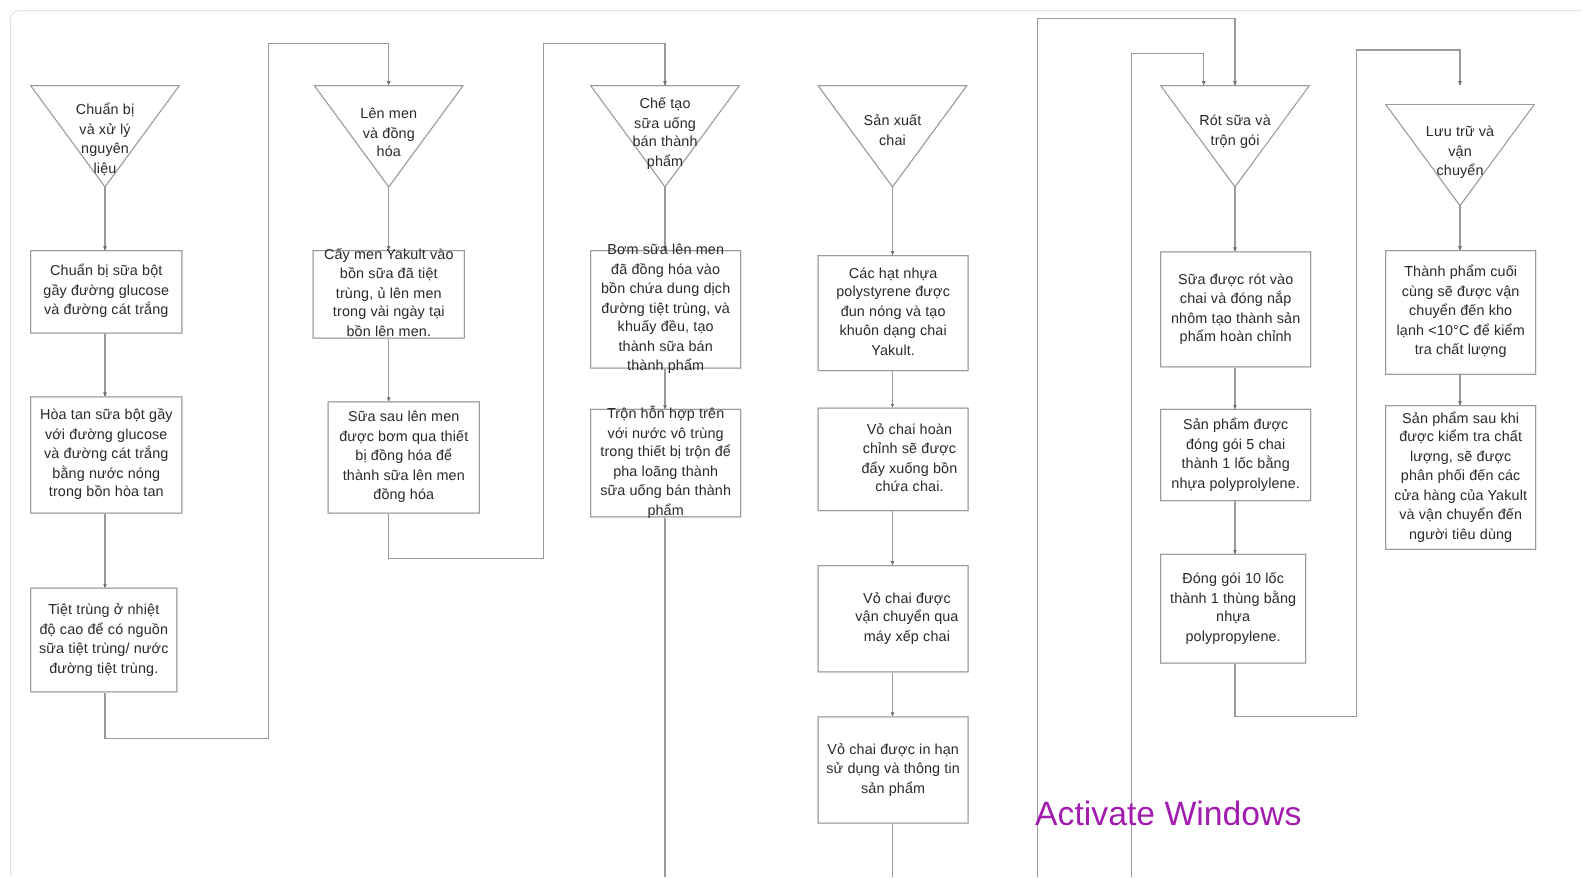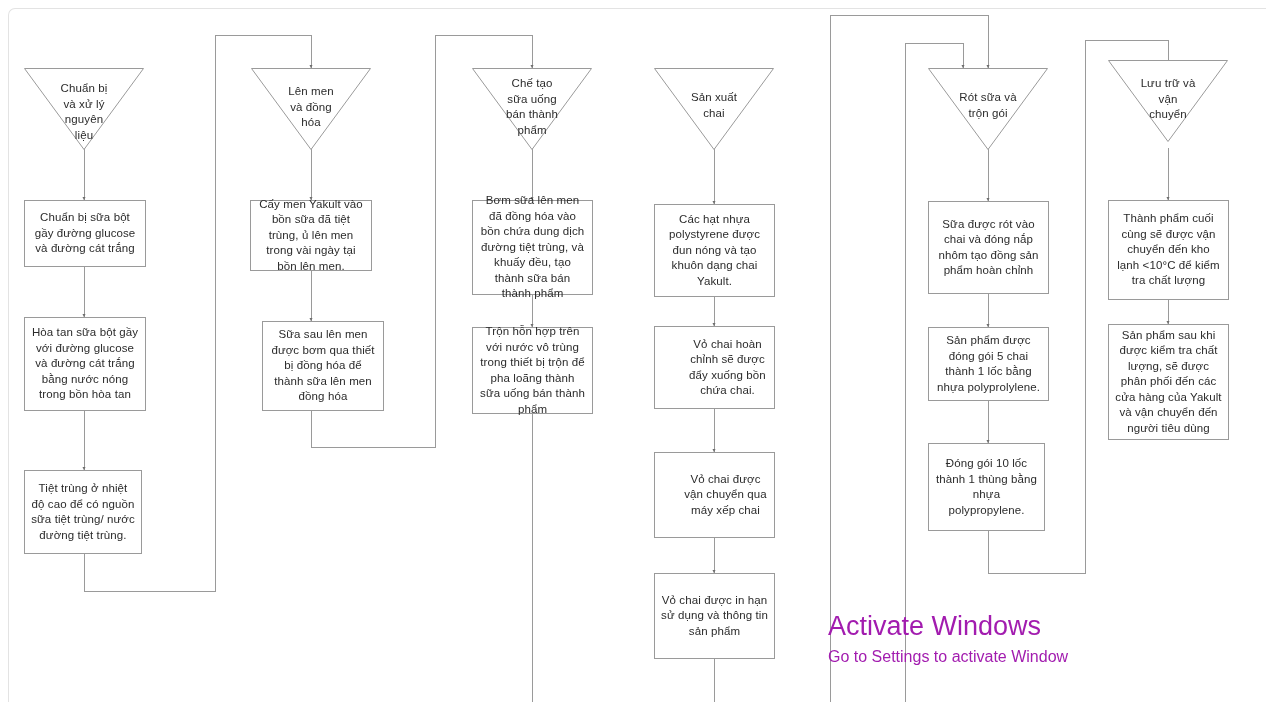--- a/index.html
+++ b/index.html
@@ -224,45 +224,44 @@
 
   <div class="tri-wrap" style="left:928px;top:68px;width:120px;height:82px;">
     <svg viewBox="0 0 120 82" preserveAspectRatio="none" xmlns="http://www.w3.org/2000/svg">
       <polygon points="0.5,0.5 119.5,0.5 60,81.5" fill="#ffffff" stroke="#9a9a9a" stroke-width="1"></polygon>
     </svg>
     <div class="tri-label" style="top:22px;white-space:pre-line;">Rót sữa và
 trộn gói</div>
   </div>
 
   <div class="node box" style="left:928px;top:201px;width:121px;height:93px;">
-    <span>Sữa được rót vào chai và đóng nắp nhôm tạo đồng sản phẩm hoàn chỉnh</span>
+    <span>Sữa được rót vào chai và đóng nắp nhôm tạo thành sản phẩm hoàn chỉnh</span>
   </div>
 
   <div class="node box" style="left:928px;top:327px;width:121px;height:74px;">
     <span>Sản phẩm được đóng gói 5 chai thành 1 lốc bằng nhựa polyprolylene.</span>
   </div>
 
   <div class="node box" style="left:928px;top:443px;width:117px;height:88px;">
     <span>Đóng gói 10 lốc thành 1 thùng bằng nhựa polypropylene.</span>
   </div>
 
-  <div class="tri-wrap" style="left:1108px;top:60px;width:120px;height:82px;">
+  <div class="tri-wrap" style="left:1108px;top:83px;width:120px;height:82px;">
     <svg viewBox="0 0 120 82" preserveAspectRatio="none" xmlns="http://www.w3.org/2000/svg">
       <polygon points="0.5,0.5 119.5,0.5 60,81.5" fill="#ffffff" stroke="#9a9a9a" stroke-width="1"></polygon>
     </svg>
     <div class="tri-label" style="top:16px;white-space:pre-line;">Lưu trữ và
 vận
 chuyển</div>
   </div>
 
   <div class="node box" style="left:1108px;top:200px;width:121px;height:100px;">
     <span>Thành phẩm cuối cùng sẽ được vận chuyển đến kho lạnh &lt;10°C để kiểm tra chất lượng</span>
   </div>
 
   <div class="node box" style="left:1108px;top:324px;width:121px;height:116px;">
     <span>Sản phẩm sau khi được kiểm tra chất lượng, sẽ được phân phối đến các cửa hàng của Yakult và vận chuyển đến người tiêu dùng</span>
   </div>
 
   <div id="watermark">
     <div class="wm-title">Activate Windows</div>
-    <div class="wm-sub">Go to Settings to activate Window</div>
   </div>
 </div>
 
 </body></html>

